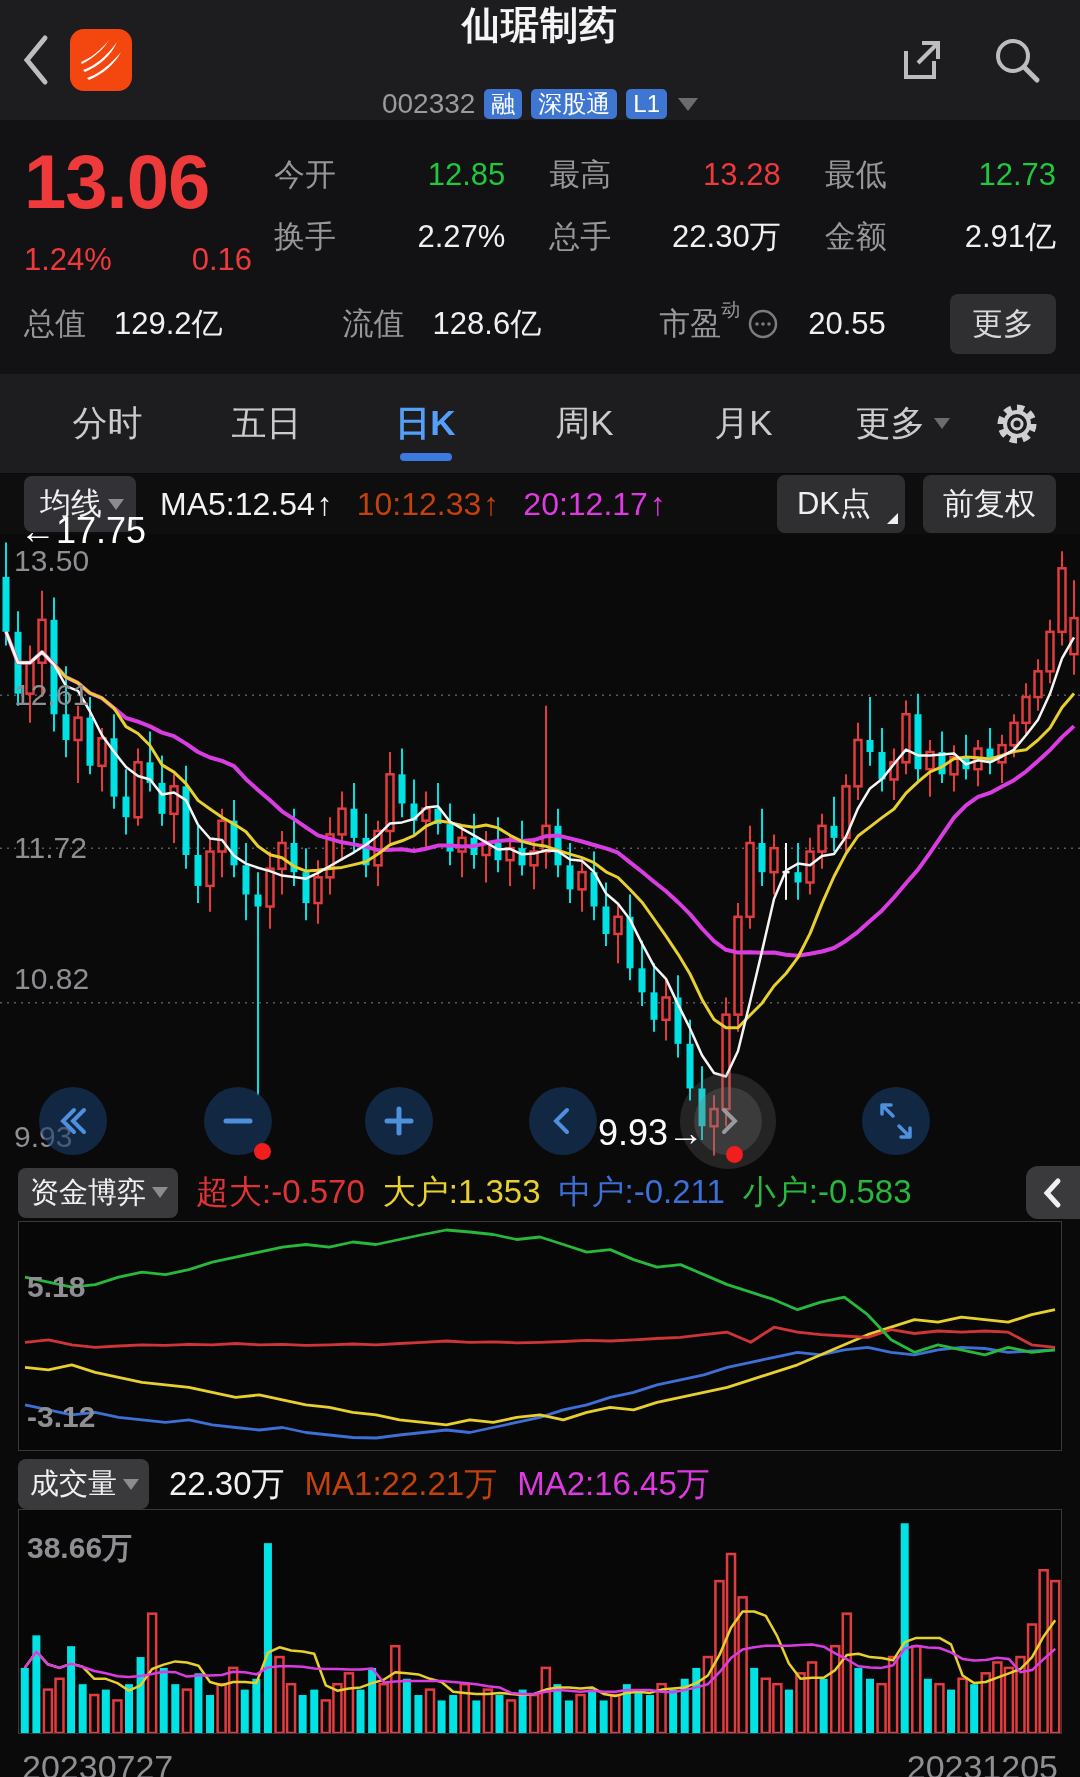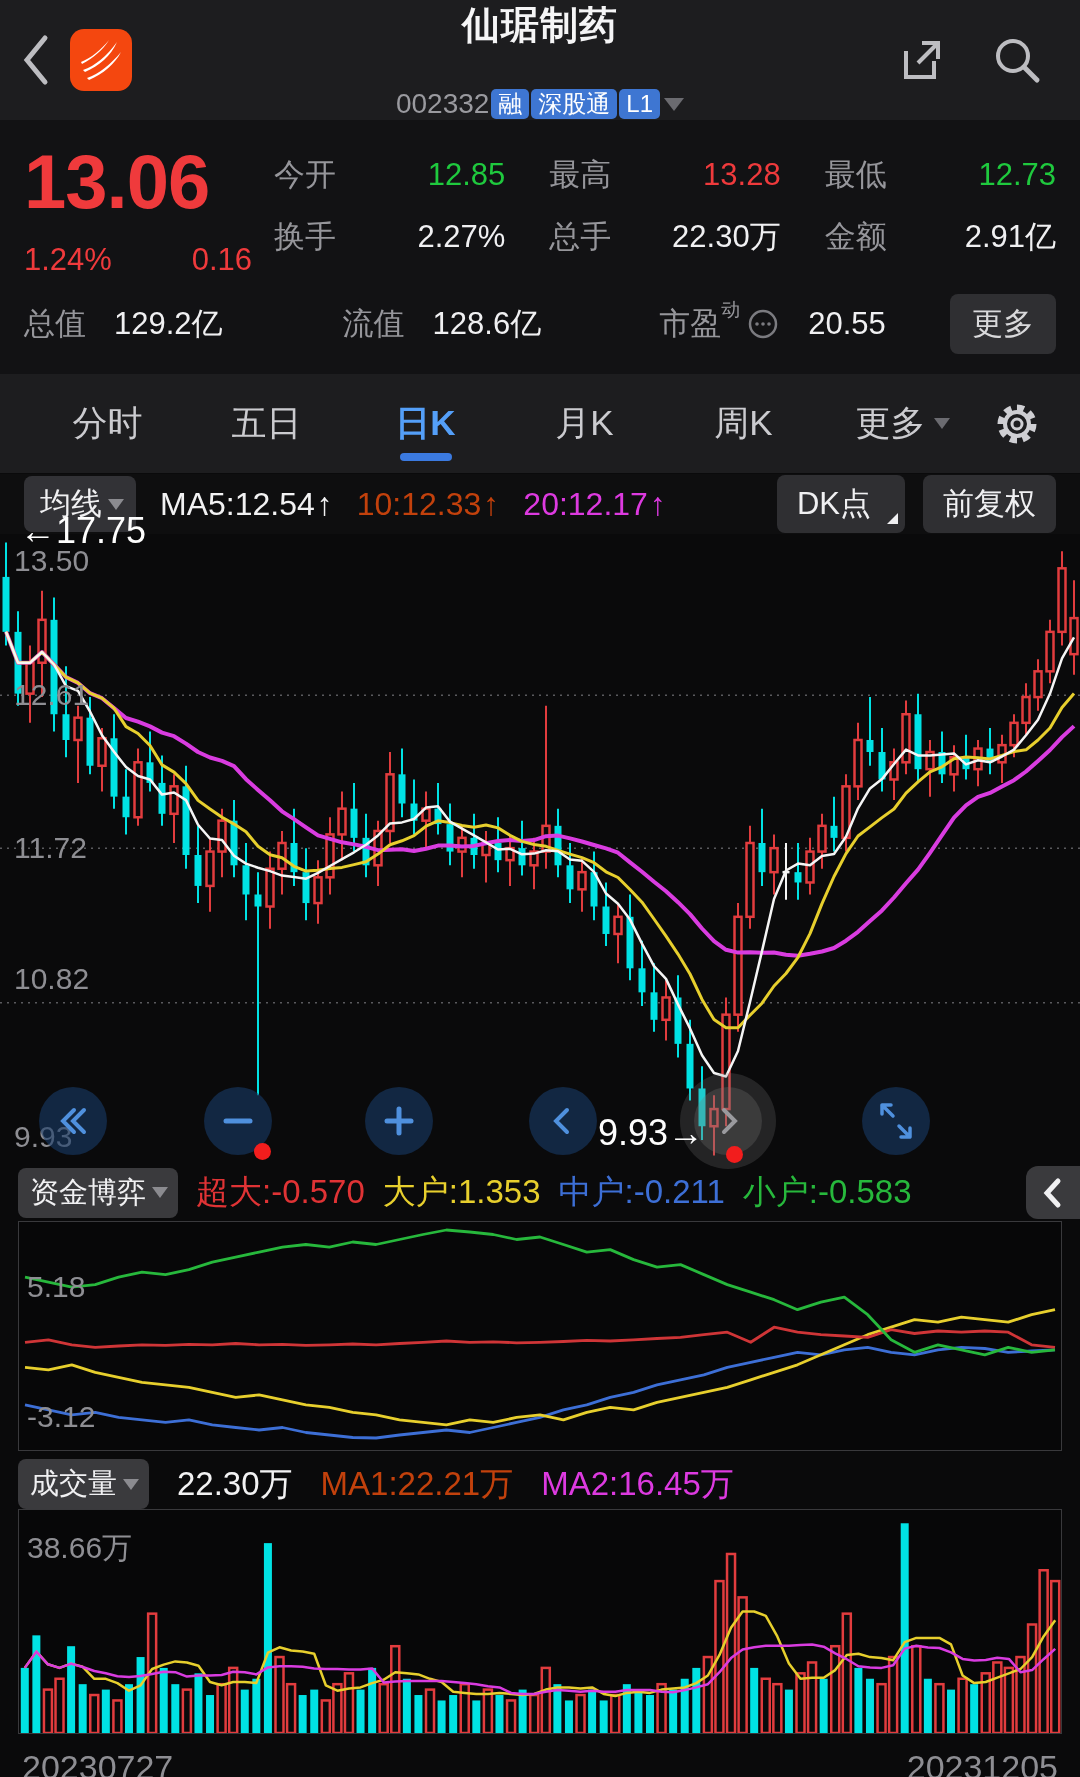--- a/index.html
+++ b/index.html
@@ -3,21 +3,21 @@
 <meta charset="utf-8">
 <style>
   * { margin:0; padding:0; box-sizing:border-box; }
   html,body { background:#000; }
   body { font-family:"Liberation Sans","DejaVu Sans",sans-serif; width:1080px; height:1777px; overflow:hidden; position:relative; background:#0a0a0b; color:#f2f2f3; }
   .hdr { height:120px; background:#1d1d1f; display:flex; align-items:center; position:relative; }
   .back { width:70px; display:flex; justify-content:center; align-items:center; }
   .logo { width:62px; height:62px; border-radius:14px; background:#f4470f; display:flex; align-items:center; justify-content:center; }
   .hcenter { position:absolute; left:0; right:0; top:0; height:100%; display:flex; flex-direction:column; align-items:center; justify-content:space-between; pointer-events:none; }
   .title { font-size:38px; font-weight:bold; color:#f5f5f6; letter-spacing:1px; }
-  .coderow { display:flex; align-items:center; gap:2px; margin-top:8px; }
+  .coderow { display:flex; align-items:center; gap:9px; margin-top:8px; }
   .code { color:#9a9a9f; font-size:28px; }
   .badge { background:#3e76d2; color:#fff; font-size:24px; border-radius:5px; padding:2px 7px; line-height:1.1; }
   .caret { width:0; height:0; border-left:10px solid transparent; border-right:10px solid transparent; border-top:13px solid #6b6b70; margin-left:2px; }
   .hicons { margin-left:auto; display:flex; gap:34px; padding-right:32px; z-index:2; }
   .hic { width:62px; height:62px; display:flex; align-items:center; justify-content:center; }
 
   .quote { background:#121214; padding:24px 24px 20px 24px; }
   .qtop { display:flex; }
   .qleft { width:250px; }
   .price-big { font-size:76px; font-weight:bold; color:#ef3a3c; line-height:1.0; letter-spacing:-1px; }
@@ -58,22 +58,22 @@
   .fbtn { position:absolute; width:68px; height:68px; border-radius:50%; background:rgba(23,58,104,0.60); display:flex; align-items:center; justify-content:center; z-index:4; }
   .fbtn.grayed { background:rgba(120,120,120,0.28); }
   .halo { position:absolute; width:96px; height:96px; border-radius:50%; background:rgba(130,130,130,0.22); z-index:3; }
   .reddot { position:absolute; width:17px; height:17px; border-radius:50%; background:#f21d1d; z-index:6; }
 
   .fundbar { height:57px; display:flex; align-items:center; padding:0 0 0 18px; gap:18px; position:relative; background:#0a0a0b; }
   .fd { font-size:33px; white-space:nowrap; }
   .fd-red { color:#e03335; } .fd-yellow { color:#e7cf2d; } .fd-blue { color:#3d6fd6; } .fd-green { color:#27b83c; }
   .collapse-btn { position:absolute; right:0; top:2px; bottom:2px; width:54px; background:#3a3a3d; border-radius:12px 0 0 12px; display:flex; align-items:center; justify-content:center; }
   .chartbox { margin:0 18px; border:1px solid #39393c; position:relative; background:#070708; }
-  .fx-lab { position:absolute; left:8px; color:#8e8e93; font-size:30px; z-index:2; }
-  .volbar { height:50px; display:flex; align-items:center; padding:0 0 0 18px; gap:28px; margin-top:8px; background:#0a0a0b; }
+  .fx-lab { position:absolute; left:8px; color:#8e8e93; font-size:30px; z-index:2;font-weight:bold; }
+  .volbar { height:50px; display:flex; align-items:center; padding:0 0 0 18px; gap:20px; margin-top:8px; background:#0a0a0b; }
   .dates { display:flex; justify-content:space-between; padding:14px 22px 0 22px; color:#8e8e93; font-size:34px; }
   svg { display:block; }
 </style>
 </head>
 <body>
 
 <div class="hdr">
   <div class="back">
     <svg width="40" height="60" viewBox="0 0 40 60">
         <path d="M30 8 L12 30 L30 52" fill="none" stroke="#bdbdc1" stroke-width="5" stroke-linecap="round"></path>
@@ -171,22 +171,22 @@
   </div>
 </div>
 
 <div class="tabs">
   <div class="tab">分时</div>
   <div class="tab">五日</div>
   <div class="tab active">
       <span>日K</span>
       <span class="underline"></span>
     </div>
+  <div class="tab">周K</div>
   <div class="tab">月K</div>
-  <div class="tab">周K</div>
   <div class="tab-more">
       <span>更多</span>
       <span class="caret" style="border-top-width:11px;border-left-width:8px;border-right-width:8px;"></span>
     </div>
   <div class="tab-gear">
     <svg width="52" height="52" viewBox="0 0 52 52">
       <circle cx="26" cy="26" r="15" fill="none" stroke="#cfcfd3" stroke-width="9" stroke-dasharray="6.5 5.2"></circle>
       <circle cx="26" cy="26" r="12" fill="none" stroke="#cfcfd3" stroke-width="4"></circle>
       <circle cx="26" cy="26" r="5" fill="none" stroke="#cfcfd3" stroke-width="3"></circle>
     </svg>

